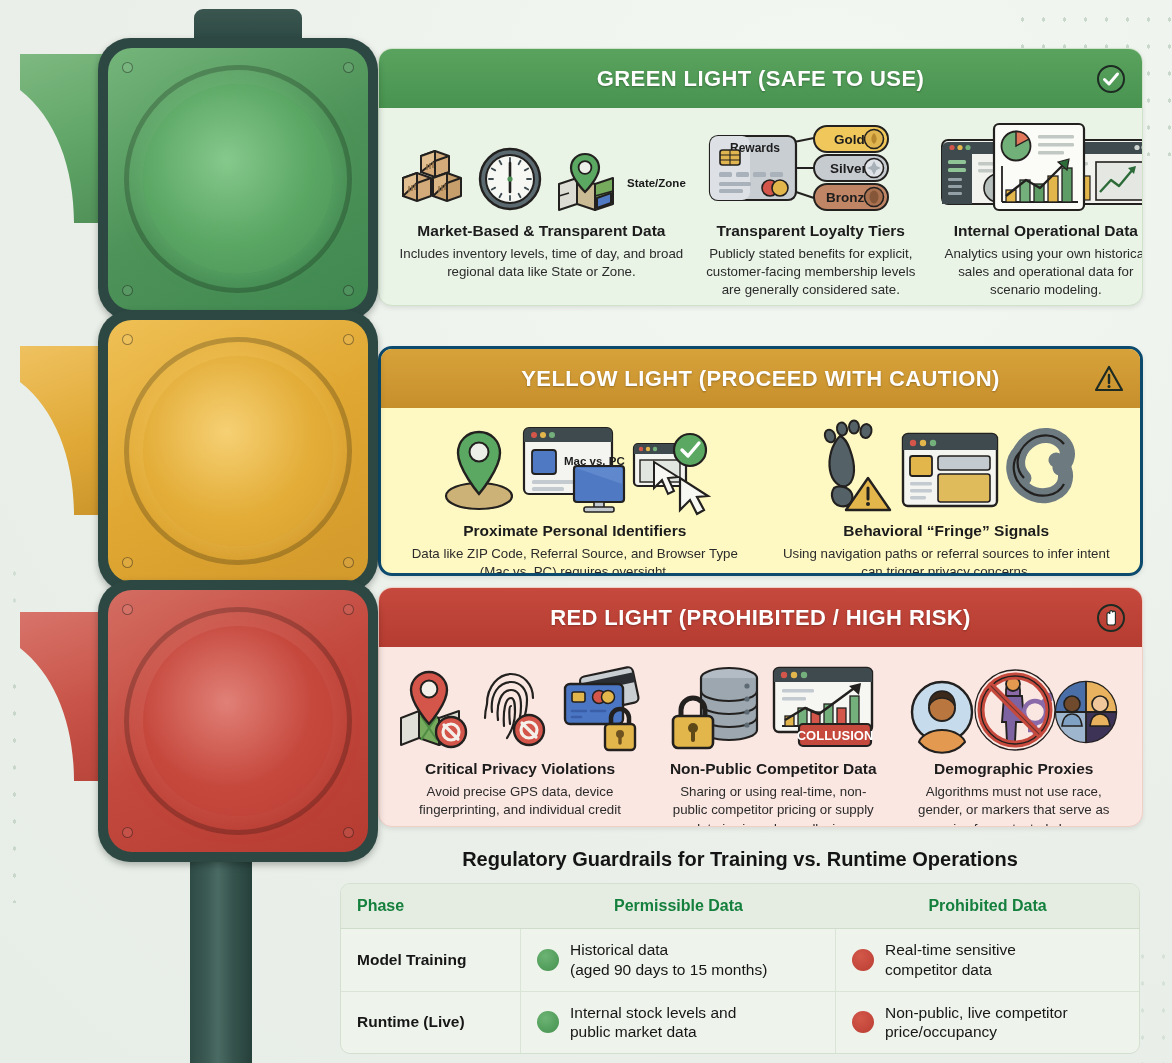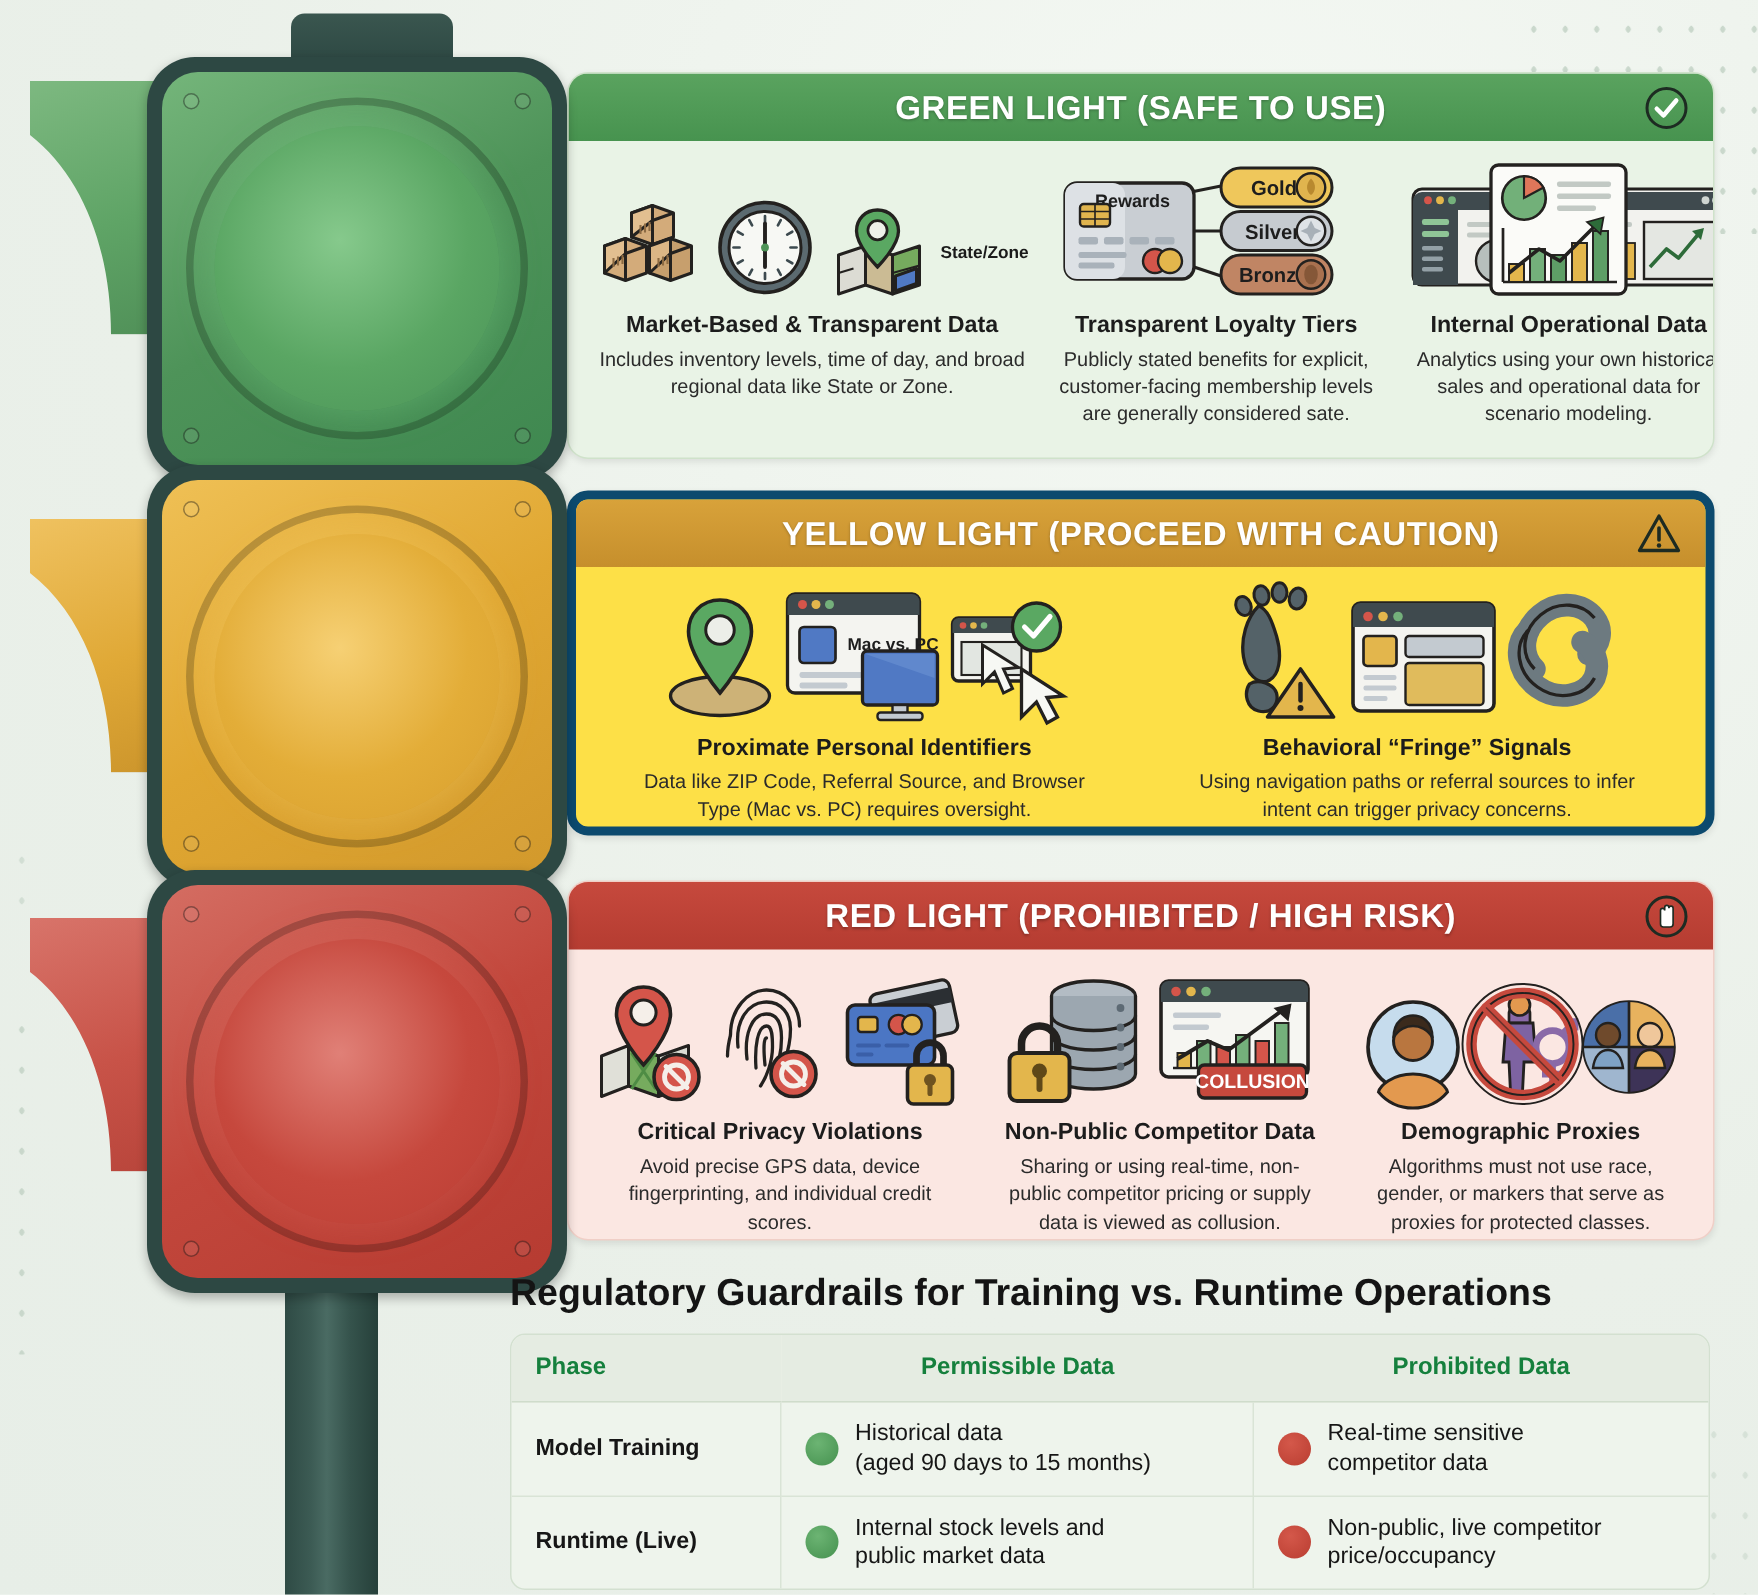--- a/index.html
+++ b/index.html
@@ -140,25 +140,25 @@
 
   
   .panel {
     position: absolute; left: 378px; width: 765px;
     border-radius: 14px;
     overflow: hidden;
     z-index: 2;
     box-shadow: 0 2px 5px rgba(0,0,0,.09);
   }
   #panel-green  { top: 48px;  height: 258px; background: #e9f3e6; border:1px solid #cfe2ca;}
-  #panel-yellow { top: 327px; height: 230px; background: #fde047; border:6px solid #0c4a6e;}
+  #panel-yellow { top: 346px; height: 230px; background: #fef9c3; border:3px solid #0c4a6e;}
   #panel-red    { top: 587px; height: 240px; background: #fbe7e2; border:1px solid #f0cfc7;}
 
   .panel-header {
-    height: 45px;
+    height: 59px;
     display: flex; align-items: center; justify-content: center;
     position: relative;
     color: #fff;
     font-weight: bold;
     font-size: 22px;
     letter-spacing: .4px;
     text-shadow: 0 1px 2px rgba(0,0,0,.28);
   }
   #panel-green  .panel-header { background: linear-gradient(180deg,#5aa35f 0%,#47934f 100%); }
   #panel-yellow .panel-header { background: linear-gradient(180deg,#d8a23a 0%,#c68f2c 100%); }
@@ -195,21 +195,21 @@
   #panel-yellow .cards .card { padding: 0 22px; }
 
   .pin-caption { font-size: 11.5px; font-weight: bold; color:#1a1a1a; margin-top:1px;}
 
   
   #table-section {
     position: absolute; left: 340px; top: 848px; width: 800px;
     z-index: 6;
   }
   #table-title {
-    font-size: 25px; font-weight: bold;
+    text-align: center; font-size: 20px; font-weight: bold;
     color: #141414; margin-bottom: 12px;
   }
   table {
     width: 100%; border-collapse: separate; border-spacing: 0;
     background: #eef4ec;
     border: 1px solid #d3e0d0;
     border-radius: 10px;
     overflow: hidden;
   }
   th {

